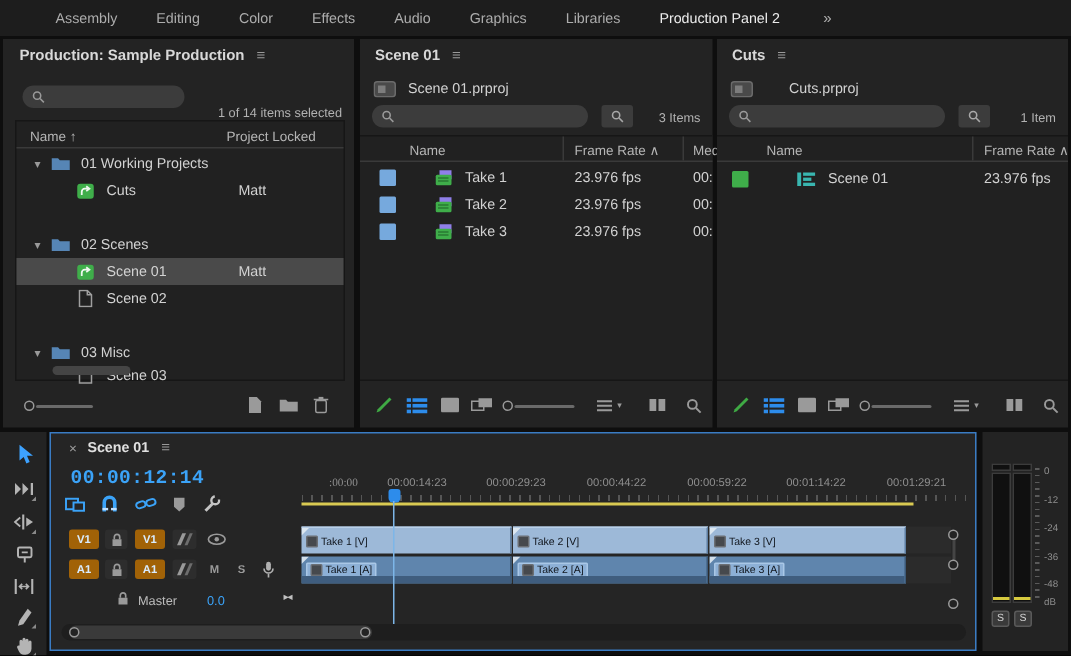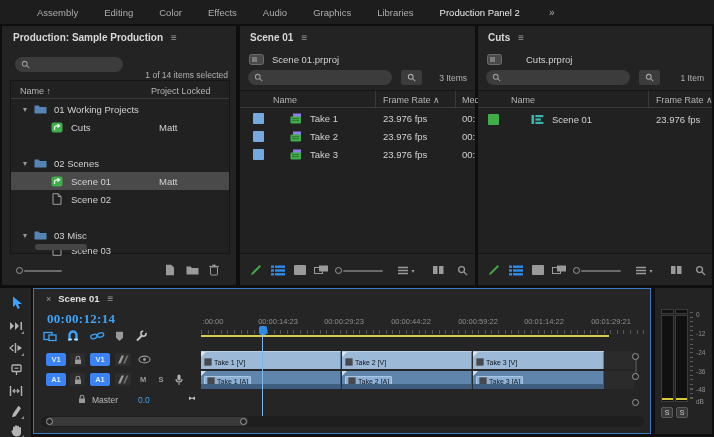--- a/index.html
+++ b/index.html
@@ -26,26 +26,26 @@
   .rowtxt{font-size:9.5px;color:#d2d2d2;}
   .trow{position:absolute;left:0;right:0;height:18px;display:flex;align-items:center;}
   .trow.sel{background:#4a4a4a;}
   .lbl{width:11px;height:11px;border-radius:1px;}
   .ftr-icon{position:absolute;display:flex;align-items:center;justify-content:center;}
   .sliderline{position:absolute;height:2px;background:#6a6a6a;border-radius:1px;}
   .sliderdot{position:absolute;width:7px;height:7px;border:1.5px solid #9a9a9a;border-radius:50%;background:#232323;box-sizing:border-box;}
   
   .tl{position:absolute;left:33px;top:288px;width:618px;height:146px;background:#252525;
     border:1px solid #3a7cc4;box-sizing:border-box;}
-  .tc{font-family:Liberation Serif, serif;font-size:13px;font-weight:bold;color:#3ba3f8;letter-spacing:.3px;}
+  .tc{font-family:Liberation Mono, monospace;font-size:13px;font-weight:bold;color:#3ba3f8;letter-spacing:.3px;}
   .ruler-lbl{position:absolute;font-size:7.5px;color:#8e8e8e;transform:translateX(-50%);}
   .ticks{position:absolute;height:4px;background:repeating-linear-gradient(90deg,#565656 0 1px,transparent 1px 6.6px);}
   .trbtn{position:absolute;height:13px;border-radius:2px;font-size:7.5px;font-weight:bold;
     display:flex;align-items:center;justify-content:center;box-sizing:border-box;}
-  .blue{background:#3b82f6;color:#d9ecff;}
+  .blue{background:#a16207;color:#d9ecff;}
   .dark{background:#2d2d2d;color:#9a9a9a;}
   .clip{position:absolute;box-sizing:border-box;overflow:hidden;}
   .vclip{background:#9db9d8;border-right:1px solid #5f7fa2;border-top:1px solid #b9d0e8;}
   .aclip{background:#5f85ad;border-right:1px solid #3d5a79;}
   .astrip{position:absolute;left:0;right:0;bottom:0;height:5px;background:#3f5d7e;}
   .cliptag{display:inline-flex;align-items:center;gap:2px;font-size:7px;color:#10151c;margin:2px 0 0 3px;}
   .achip{background:#8db0d6;border:1px solid #a9c7e6;padding:0 2px;border-radius:1px;}
   .fx{width:6px;height:6px;background:#46494d;border:1px solid #6b6f74;border-radius:1px;display:inline-block;}
   .fadec{position:absolute;top:0;width:0;height:0;border-left:5px solid #e8eef5;border-bottom:5px solid transparent;opacity:.85;}
   .tool{position:absolute;left:7px;width:18px;height:18px;display:flex;align-items:center;justify-content:center;}
@@ -468,21 +468,21 @@
     </div>
     <div class="abs f" style="left:99px;top:40px;width:16px;height:14px;justify-content:center;">
       <svg width="12" height="12">
           <line x1="2" y1="10.5" x2="7" y2="5.5" stroke="#c4c4c4" stroke-width="2"></line>
           <circle cx="8.5" cy="3.6" r="2.6" fill="none" stroke="#c4c4c4" stroke-width="1.6"></circle>
           <rect x="8.2" y="0" width="3.6" height="3" fill="#252525"></rect>
         </svg>
     </div>
 
     <div class="abs" style="left:167px;top:28px;width:444px;height:12px;">
-      <span class="ruler-lbl" style="left:12px;">:00:00</span>
+      <span class="ruler-lbl" style="left:28px;font-family:Liberation Serif, serif;">:00:00</span>
       <span class="ruler-lbl" style="left:77px;">00:00:14:23</span>
       <span class="ruler-lbl" style="left:143px;">00:00:29:23</span>
       <span class="ruler-lbl" style="left:210px;">00:00:44:22</span>
       <span class="ruler-lbl" style="left:277px;">00:00:59:22</span>
       <span class="ruler-lbl" style="left:343px;">00:01:14:22</span>
       <span class="ruler-lbl" style="left:410px;">00:01:29:21</span>
     </div>
     <div class="ticks" style="left:167px;top:41px;width:444px;"></div>
     <div class="abs" style="left:167px;top:46px;width:408px;height:2px;background:#d9ca52;"></div>
 

